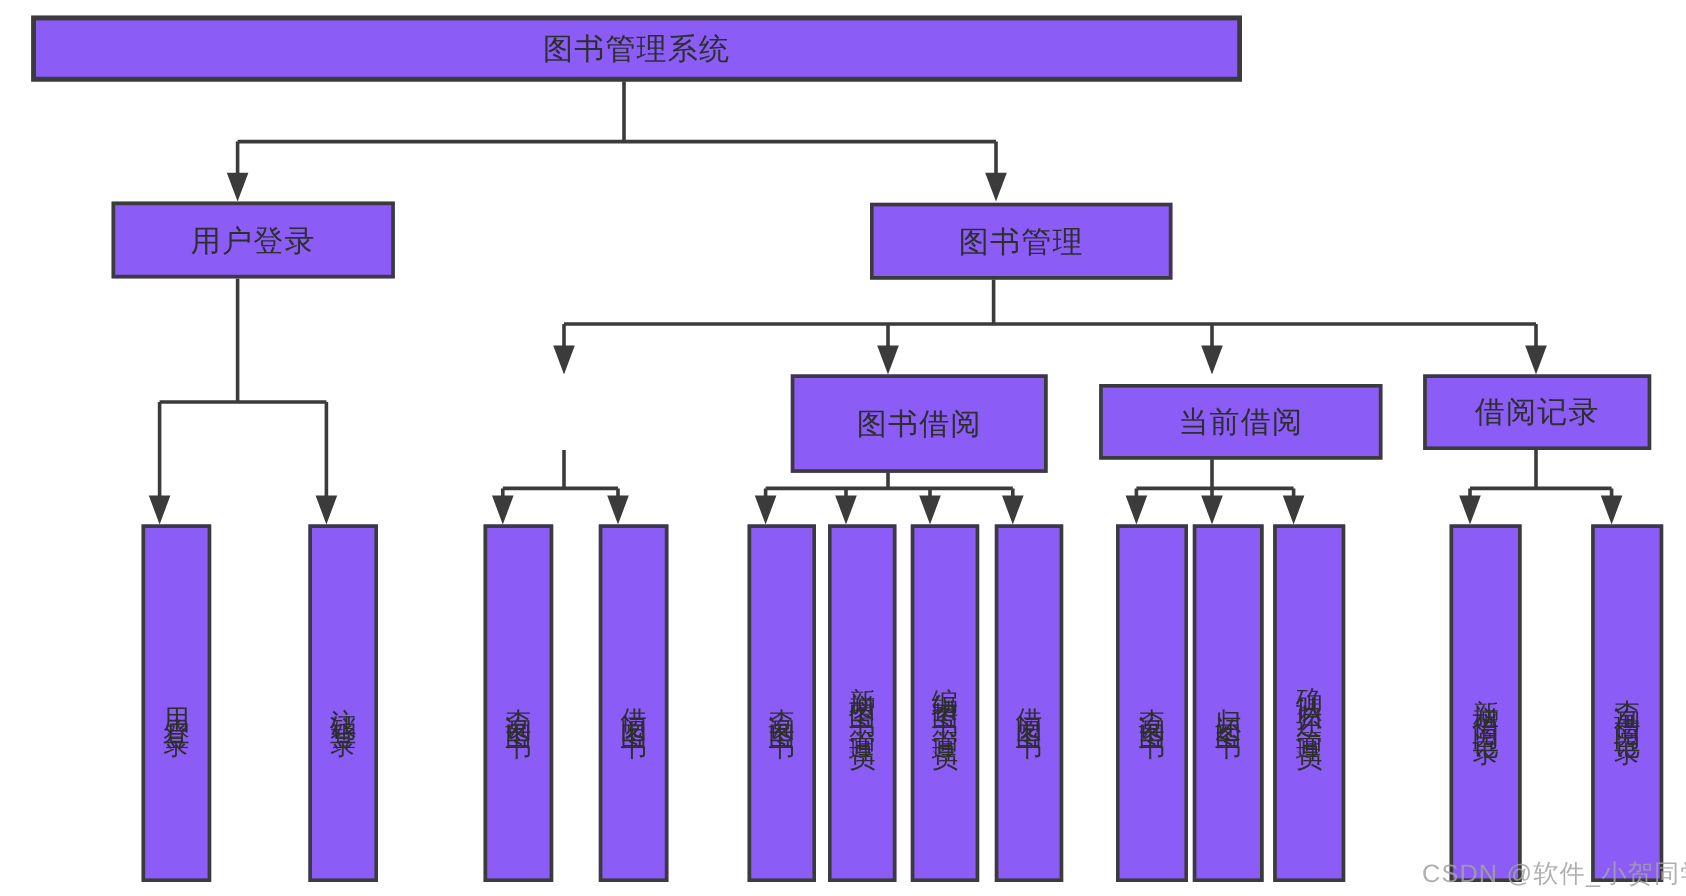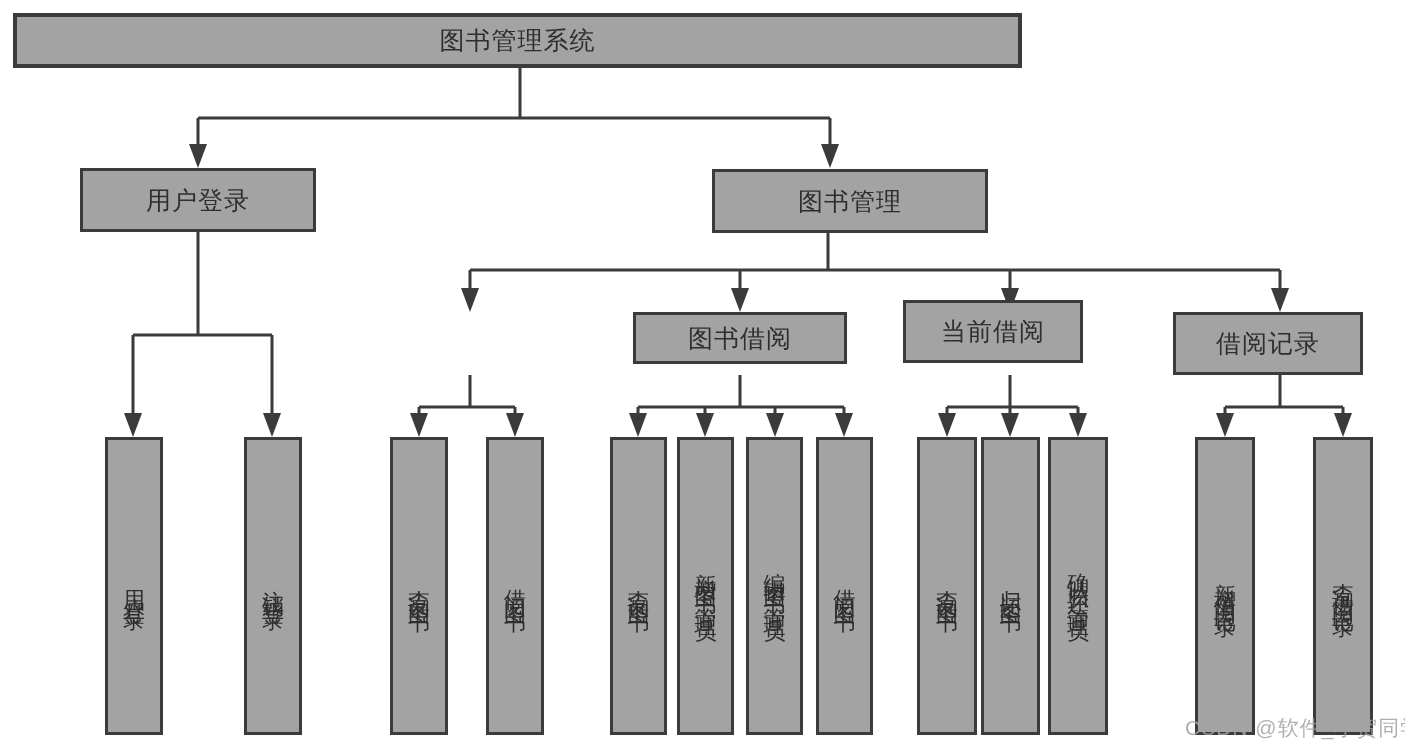--- a/index.html
+++ b/index.html
@@ -30,26 +30,27 @@
     stroke: var(--ink);
     stroke-width: 3;
   }
   svg .arrow {
     fill: var(--ink);
     stroke: none;
   }
   .node {
     position: absolute;
     border: 3px solid var(--ink);
-    background: #a3a3a3;
+    background: #8b5cf6;
     color: var(--text);
     display: flex;
     align-items: center;
     justify-content: center;
     text-align: right;
+    margin-left: 13px;
   }
   .h-node {
     font-size: 25px;
     letter-spacing: 1px;
   }
   .root-node {
     border-width: 4px;
     font-size: 25px;
   }
   .v-node {
@@ -109,24 +110,24 @@
 
     <g>
       <path class="line" d="M1280 375 V407 M1225 407 H1343 M1225 407 V416 M1343 407 V416"></path>
       <path class="arrow" d="M1216 413 L1234 413 L1225 437 Z M1334 413 L1352 413 L1343 437 Z"></path>
     </g>
   </svg>
 
   <div class="node h-node root-node" style="left:13px;top:13px;width:1009px;height:55px">图书管理系统</div>
 
   <div class="node h-node" style="left:80px;top:168px;width:236px;height:64px">用户登录</div>
-  <div class="node h-node" style="left:712px;top:169px;width:276px;height:64px">图书管理</div>
+  <div class="node h-node" style="left:712px;top:169px;width:252px;height:64px">图书管理</div>
 
-  <div class="node h-node" style="left:633px;top:312px;width:214px;height:52px">图书借阅</div>
-  <div class="node h-node" style="left:903px;top:300px;width:180px;height:63px">当前借阅</div>
+  <div class="node h-node" style="left:646px;top:312px;width:214px;height:82px">图书借阅</div>
+  <div class="node h-node" style="left:903px;top:320px;width:236px;height:63px">当前借阅</div>
   <div class="node h-node" style="left:1173px;top:312px;width:190px;height:63px">借阅记录</div>
 
   <div class="node v-node" style="left:105px;top:437px;width:58px;height:298px">用户登录</div>
   <div class="node v-node" style="left:244px;top:437px;width:58px;height:298px">注销登录</div>
 
   <div class="node v-node" style="left:390px;top:437px;width:58px;height:298px">查询图书</div>
   <div class="node v-node" style="left:486px;top:437px;width:58px;height:298px">借阅图书</div>
 
   <div class="node v-node" style="left:610px;top:437px;width:57px;height:298px">查询图书</div>
   <div class="node v-node" style="left:677px;top:437px;width:57px;height:298px">新增图书（管理员）</div>

